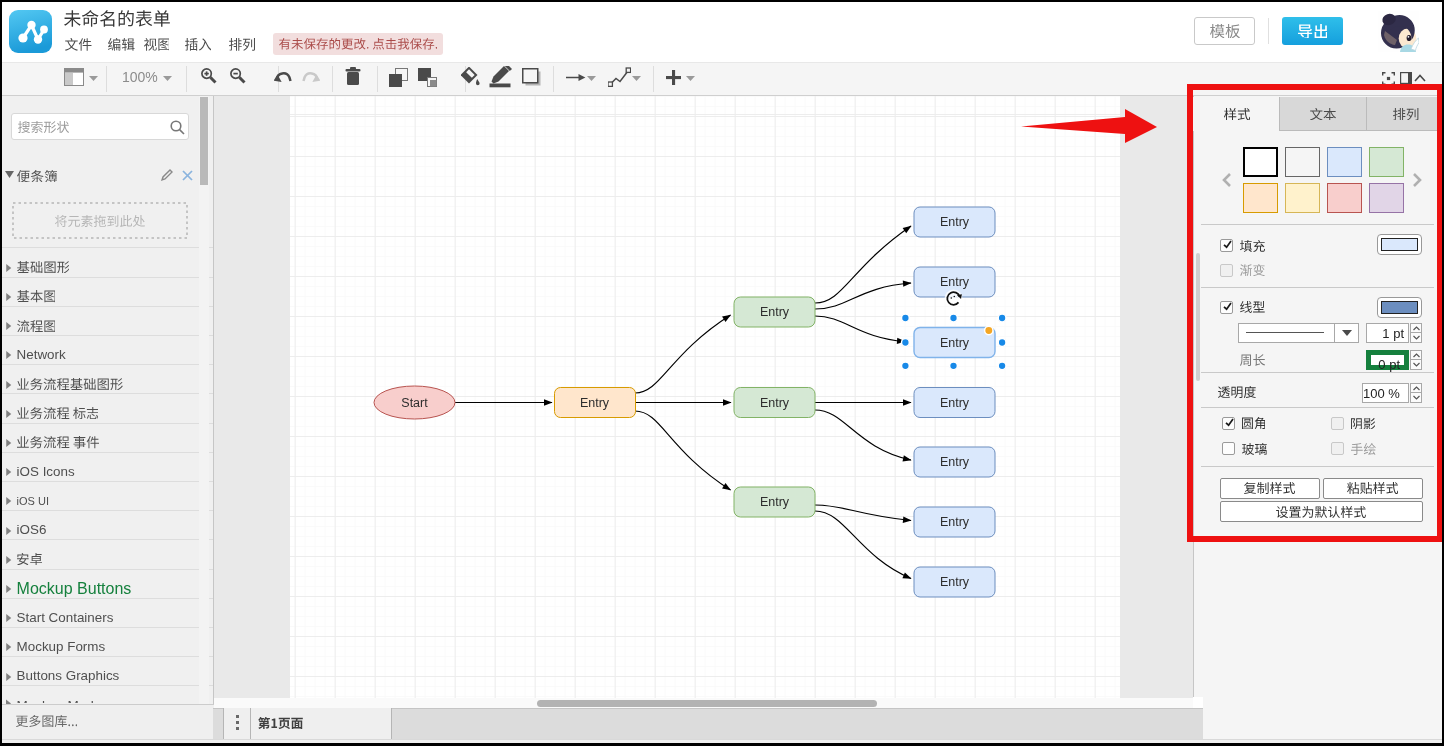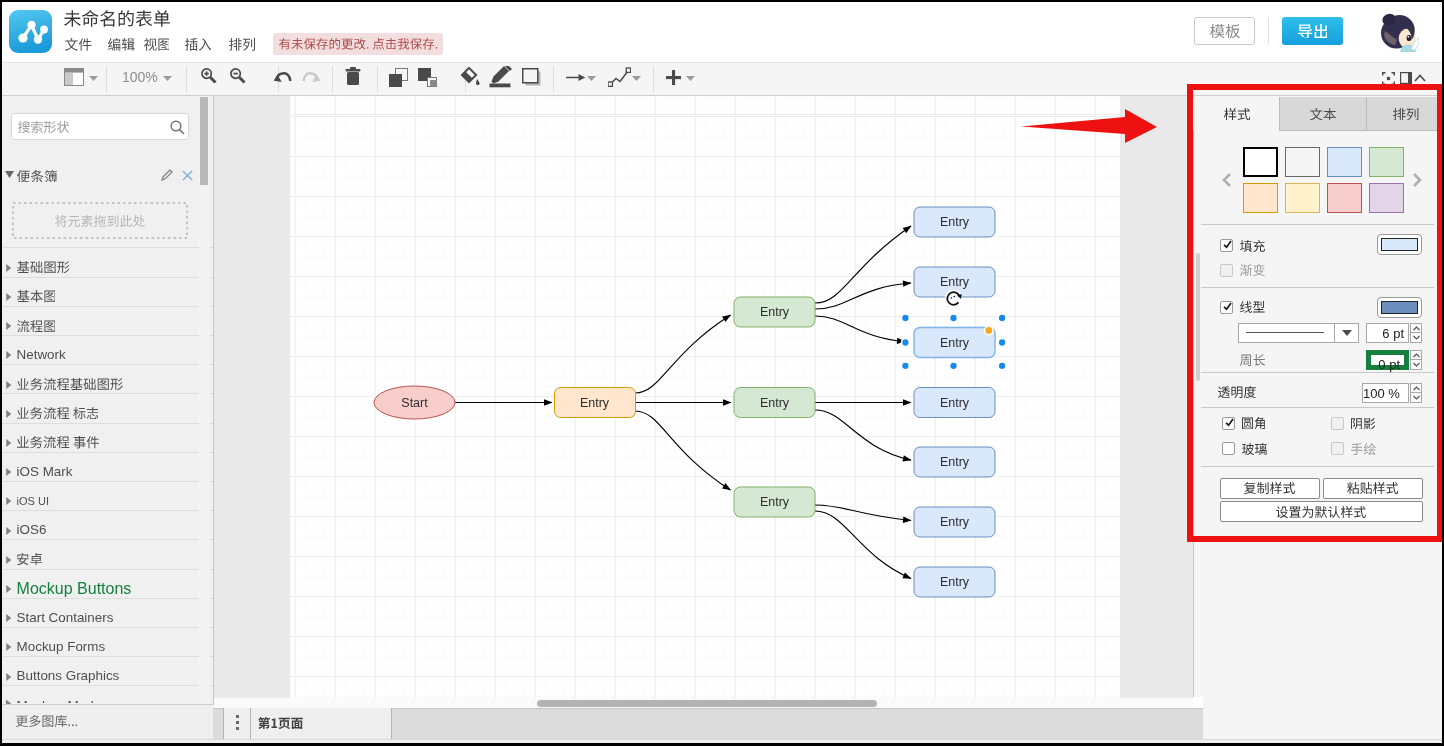--- a/index.html
+++ b/index.html
@@ -266,21 +266,21 @@
 <svg class="abs" style="left:4.3px;top:437.0px" width="5.5" height="8" viewBox="0 0 5 8">
         <path d="M0 0 L5 4 L0 8 Z" fill="#808080"></path>
       </svg>
 <svg style="position:absolute;left:14.6px;top:434.3px;" width="82.0" height="12.4" viewBox="60 -841 6117 924">
         <path d="M 854 -607 C 814 -497 743 -351 688 -260 L 750 -228 C 806 -321 874 -459 922 -575 Z M 82 -589 C 135 -477 194 -324 219 -236 L 294 -264 C 266 -352 204 -499 152 -610 Z M 585 -827 V -46 H 417 V -828 H 340 V -46 H 60 V 28 H 943 V -46 H 661 V -827 Z M 1446 -381 C 1442 -345 1435 -312 1427 -282 H 1126 V -216 H 1404 C 1346 -87 1235 -20 1057 14 C 1070 29 1091 62 1098 78 C 1296 31 1420 -53 1484 -216 H 1788 C 1771 -84 1751 -23 1728 -4 C 1717 5 1705 6 1684 6 C 1660 6 1595 5 1532 -1 C 1545 18 1554 46 1556 66 C 1616 69 1675 70 1706 69 C 1742 67 1765 61 1787 41 C 1822 10 1844 -66 1866 -248 C 1868 -259 1870 -282 1870 -282 H 1505 C 1513 -311 1519 -342 1524 -375 Z M 1745 -673 C 1686 -613 1604 -565 1509 -527 C 1430 -561 1367 -604 1324 -659 L 1338 -673 Z M 1382 -841 C 1330 -754 1231 -651 1090 -579 C 1106 -567 1127 -540 1137 -523 C 1188 -551 1234 -583 1275 -616 C 1315 -569 1365 -529 1424 -497 C 1305 -459 1173 -435 1046 -423 C 1058 -406 1071 -376 1076 -357 C 1222 -375 1373 -406 1508 -457 C 1624 -410 1764 -382 1919 -369 C 1928 -390 1945 -420 1961 -437 C 1827 -444 1702 -463 1597 -495 C 1708 -549 1802 -619 1862 -710 L 1817 -741 L 1804 -737 H 1397 C 1421 -766 1442 -796 1460 -826 Z M 2577 -361 V 37 H 2644 V -361 Z M 2400 -362 V -259 C 2400 -167 2387 -56 2264 28 C 2281 39 2306 62 2317 77 C 2452 -19 2468 -148 2468 -257 V -362 Z M 2755 -362 V -44 C 2755 16 2760 32 2775 46 C 2788 58 2810 63 2830 63 C 2840 63 2867 63 2879 63 C 2896 63 2916 59 2927 52 C 2941 44 2949 32 2954 13 C 2959 -5 2962 -58 2964 -102 C 2946 -108 2924 -118 2911 -130 C 2910 -82 2909 -46 2907 -29 C 2905 -13 2902 -6 2897 -2 C 2892 1 2884 2 2875 2 C 2867 2 2854 2 2847 2 C 2840 2 2834 1 2831 -2 C 2826 -7 2825 -17 2825 -37 V -362 Z M 2085 -774 C 2145 -738 2219 -684 2255 -645 L 2300 -704 C 2264 -742 2189 -794 2129 -827 Z M 2040 -499 C 2104 -470 2183 -423 2222 -388 L 2264 -450 C 2224 -484 2144 -528 2080 -554 Z M 2065 16 2128 67 C 2187 -26 2257 -151 2310 -257 L 2256 -306 C 2198 -193 2119 -61 2065 16 Z M 2559 -823 C 2575 -789 2591 -746 2603 -710 H 2318 V -642 H 2515 C 2473 -588 2416 -517 2397 -499 C 2378 -482 2349 -475 2330 -471 C 2336 -454 2346 -417 2350 -399 C 2379 -410 2425 -414 2837 -442 C 2857 -415 2874 -390 2886 -369 L 2947 -409 C 2910 -468 2833 -560 2770 -627 L 2714 -593 C 2738 -566 2765 -534 2790 -503 L 2476 -485 C 2515 -530 2562 -592 2600 -642 H 2945 V -710 H 2680 C 2669 -748 2648 -799 2627 -840 Z M 3532 -733 H 3834 V -549 H 3532 Z M 3462 -798 V -484 H 3907 V -798 Z M 3448 -209 V -144 H 3644 V -13 H 3381 V 53 H 3963 V -13 H 3718 V -144 H 3919 V -209 H 3718 V -330 H 3941 V -396 H 3425 V -330 H 3644 V -209 Z M 3361 -826 C 3287 -792 3155 -763 3043 -744 C 3052 -728 3062 -703 3065 -687 C 3112 -693 3162 -702 3212 -712 V -558 H 3049 V -488 H 3202 C 3162 -373 3093 -243 3028 -172 C 3041 -154 3059 -124 3067 -103 C 3118 -165 3171 -264 3212 -365 V 78 H 3286 V -353 C 3320 -311 3360 -257 3377 -229 L 3422 -288 C 3402 -311 3315 -401 3286 -426 V -488 H 3411 V -558 H 3286 V -729 C 3333 -740 3377 -753 3413 -768 Z M 4358 -131 V -72 H 4683 V -4 C 4683 14 4677 19 4658 20 C 4641 21 4580 22 4520 20 C 4530 37 4543 65 4547 83 C 4631 83 4683 82 4714 71 C 4745 60 4759 42 4759 -4 V -72 H 4999 V -28 H 5075 V -206 H 5179 V -266 H 5075 V -391 H 4759 V -462 H 5059 V -639 H 4759 V -698 H 5159 V -760 H 4759 V -840 H 4683 V -760 H 4291 V -698 H 4683 V -639 H 4396 V -462 H 4683 V -391 H 4367 V -336 H 4683 V -266 H 4272 V -206 H 4683 V -131 Z M 4468 -586 H 4683 V -515 H 4468 Z M 4759 -586 H 4983 V -515 H 4759 Z M 4759 -336 H 4999 V -266 H 4759 Z M 4759 -206 H 4999 V -131 H 4759 Z M 5541 -341 V -268 H 5828 V 80 H 5903 V -268 H 6177 V -341 H 5903 V -562 H 6133 V -635 H 5903 V -828 H 5828 V -635 H 5694 C 5707 -680 5718 -728 5728 -775 L 5656 -790 C 5633 -659 5591 -530 5533 -447 C 5551 -438 5583 -420 5597 -409 C 5624 -451 5649 -504 5670 -562 H 5828 V -341 Z M 5492 -836 C 5438 -685 5350 -535 5256 -437 C 5269 -420 5291 -381 5299 -363 C 5331 -397 5361 -437 5391 -480 V 78 H 5463 V -597 C 5501 -667 5535 -741 5563 -815 Z" fill="#4f4f4f"></path>
       </svg>
 <div class="abs" style="left:0;top:478.9px;width:211px;height:1px;background:#ddd"></div>
 <svg class="abs" style="left:4.3px;top:466.2px" width="5.5" height="8" viewBox="0 0 5 8">
         <path d="M0 0 L5 4 L0 8 Z" fill="#808080"></path>
       </svg>
-<div class="abs" style="left:14.600000000000001px;top:461.7px;font-size:13.4px;color:#4f4f4f;line-height:16px">iOS Mark</div>
+<div class="abs" style="left:14.600000000000001px;top:461.7px;font-size:13.4px;color:#4f4f4f;line-height:16px">iOS Icons</div>
 <div class="abs" style="left:0;top:508.1px;width:211px;height:1px;background:#ddd"></div>
 <svg class="abs" style="left:4.3px;top:495.4px" width="5.5" height="8" viewBox="0 0 5 8">
         <path d="M0 0 L5 4 L0 8 Z" fill="#808080"></path>
       </svg>
 <div class="abs" style="left:14.600000000000001px;top:490.9px;font-size:11px;color:#4f4f4f;line-height:16px">iOS UI</div>
 <div class="abs" style="left:0;top:537.3px;width:211px;height:1px;background:#ddd"></div>
 <svg class="abs" style="left:4.3px;top:524.6px" width="5.5" height="8" viewBox="0 0 5 8">
         <path d="M0 0 L5 4 L0 8 Z" fill="#808080"></path>
       </svg>
 <div class="abs" style="left:14.600000000000001px;top:520.1px;font-size:13.4px;color:#4f4f4f;line-height:16px">iOS6</div>
@@ -443,21 +443,21 @@
         <path d="M 54 -54 70 18 C 162 -10 282 -46 398 -80 L 387 -144 C 264 -109 137 -74 54 -54 Z M 704 -780 C 754 -756 817 -717 849 -689 L 893 -736 C 861 -763 797 -800 748 -822 Z M 72 -423 C 86 -430 110 -436 232 -452 C 188 -387 149 -337 130 -317 C 99 -280 76 -255 54 -251 C 63 -232 74 -197 78 -182 C 99 -194 133 -204 384 -255 C 382 -270 382 -298 384 -318 L 185 -282 C 261 -372 337 -482 401 -592 L 338 -630 C 319 -593 297 -555 275 -519 L 148 -506 C 208 -591 266 -699 309 -804 L 239 -837 C 199 -717 126 -589 104 -556 C 82 -522 65 -499 47 -494 C 56 -474 68 -438 72 -423 Z M 887 -349 C 847 -286 793 -228 728 -178 C 712 -231 698 -295 688 -367 L 943 -415 L 931 -481 L 679 -434 C 674 -476 669 -520 666 -566 L 915 -604 L 903 -670 L 662 -634 C 659 -701 658 -770 658 -842 H 584 C 585 -767 587 -694 591 -623 L 433 -600 L 445 -532 L 595 -555 C 598 -509 603 -464 608 -421 L 413 -385 L 425 -317 L 617 -353 C 629 -270 645 -195 666 -133 C 581 -76 483 -31 381 0 C 399 17 418 44 428 62 C 522 29 611 -14 691 -66 C 732 24 786 77 857 77 C 926 77 949 44 963 -68 C 946 -75 922 -91 907 -108 C 902 -19 892 4 865 4 C 821 4 784 -37 753 -110 C 832 -170 900 -241 950 -319 Z M 1635 -783 V -448 H 1704 V -783 Z M 1822 -834 V -387 C 1822 -374 1818 -370 1802 -369 C 1787 -368 1737 -368 1680 -370 C 1691 -350 1701 -321 1705 -301 C 1776 -301 1825 -302 1855 -314 C 1885 -325 1893 -344 1893 -386 V -834 Z M 1388 -733 V -595 H 1264 V -601 V -733 Z M 1067 -595 V -528 H 1189 C 1178 -461 1145 -393 1059 -340 C 1073 -330 1098 -302 1108 -288 C 1210 -351 1248 -441 1259 -528 H 1388 V -313 H 1459 V -528 H 1573 V -595 H 1459 V -733 H 1552 V -799 H 1100 V -733 H 1195 V -602 V -595 Z M 1467 -332 V -221 H 1151 V -152 H 1467 V -25 H 1047 V 45 H 1952 V -25 H 1544 V -152 H 1848 V -221 H 1544 V -332 Z" fill="#333"></path>
       </svg>
 <div class="abs" style="left:1375px;top:295px;width:45px;height:21px;background:#fff;border:1px solid #999;border-radius:4px"></div>
       <div class="abs" style="left:1379px;top:299px;width:37px;height:13px;background:#6c8ebf;border:1px solid #222"></div>
 <div class="abs" style="left:1236px;top:320.5px;width:121px;height:20px;background:#fff;border:1px solid #a8a8a8"></div>
 <div class="abs" style="left:1244px;top:330px;width:78px;height:1px;background:#555"></div>
 <div class="abs" style="left:1332px;top:320.5px;width:1px;height:20px;background:#a8a8a8"></div>
 <svg class="abs" style="left:1340px;top:328px" width="10" height="6" viewBox="0 0 10 6">
         <path d="M0 0 H10 L5 6 Z" fill="#4a4a4a"></path>
       </svg>
-<div class="abs" style="left:1364px;top:320.5px;width:43px;height:20px;background:#fff;border:1px solid #a8a8a8;font-size:13px;color:#222;text-align:right;line-height:19px;padding-right:4px">6 pt</div>
+<div class="abs" style="left:1364px;top:320.5px;width:43px;height:20px;background:#fff;border:1px solid #a8a8a8;font-size:13px;color:#222;text-align:right;line-height:19px;padding-right:4px">1 pt</div>
 <div class="abs" style="left:1408px;top:320.5px;width:12px;height:10px;background:#fbfbfb;border:1px solid #a8a8a8"></div>
       <div class="abs" style="left:1408px;top:330.5px;width:12px;height:10px;background:#fbfbfb;border:1px solid #a8a8a8;border-top:none"></div>
       <svg class="abs" style="left:1411px;top:323.5px" width="7" height="14" viewBox="0 0 7 14">
         <path d="M0.5 4 L3.5 1 L6.5 4" fill="none" stroke="#555" stroke-width="1.2"></path>
         <path d="M0.5 10 L3.5 13 L6.5 10" fill="none" stroke="#555" stroke-width="1.2"></path>
       </svg>
 <svg style="position:absolute;left:1238.0px;top:351.5px;" width="25.1" height="12.0" viewBox="33 -835 1934 921">
         <path d="M 148 -792 V -468 C 148 -313 138 -108 33 38 C 50 47 80 71 93 86 C 206 -69 222 -302 222 -468 V -722 H 805 V -15 C 805 2 798 8 780 9 C 763 10 701 11 636 8 C 647 27 658 60 661 79 C 751 79 805 78 836 66 C 868 54 880 32 880 -15 V -792 Z M 467 -702 V -615 H 288 V -555 H 467 V -457 H 263 V -395 H 753 V -457 H 539 V -555 H 728 V -615 H 539 V -702 Z M 312 -311 V 8 H 381 V -48 H 701 V -311 Z M 381 -250 H 631 V -108 H 381 Z M 1769 -818 C 1682 -714 1536 -619 1395 -561 C 1414 -547 1444 -517 1458 -500 C 1593 -567 1745 -671 1844 -786 Z M 1056 -449 V -374 H 1248 V -55 C 1248 -15 1225 0 1207 7 C 1219 23 1233 56 1238 74 C 1262 59 1300 47 1574 -27 C 1570 -43 1567 -75 1567 -97 L 1326 -38 V -374 H 1483 C 1564 -167 1706 -19 1914 51 C 1925 28 1949 -3 1967 -20 C 1775 -75 1635 -202 1561 -374 H 1944 V -449 H 1326 V -835 H 1248 V -449 Z" fill="#777"></path>
       </svg>
 <div class="abs" style="left:1364px;top:347.5px;width:43px;height:20px;background:#fff;border:5px solid #15803d;font-size:13px;color:#222;text-align:right;line-height:19px;padding-right:4px">0 pt</div>

